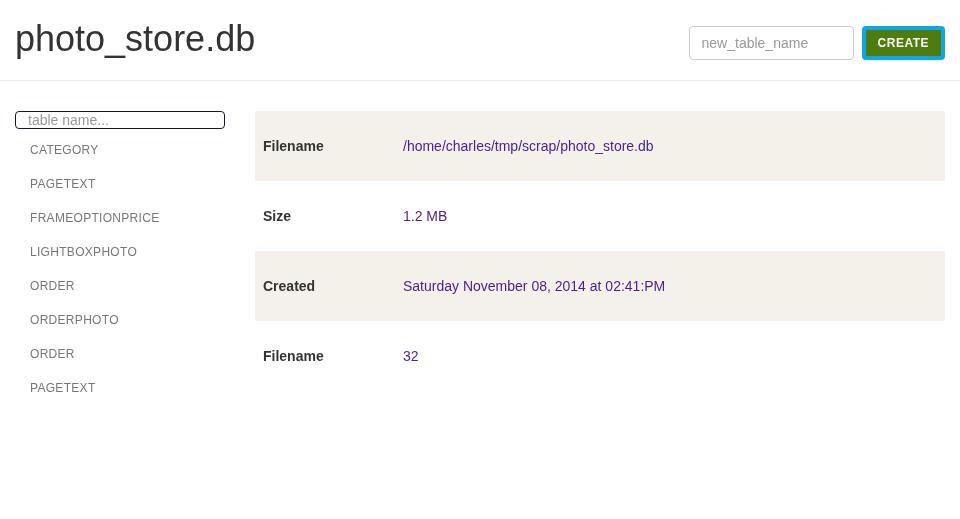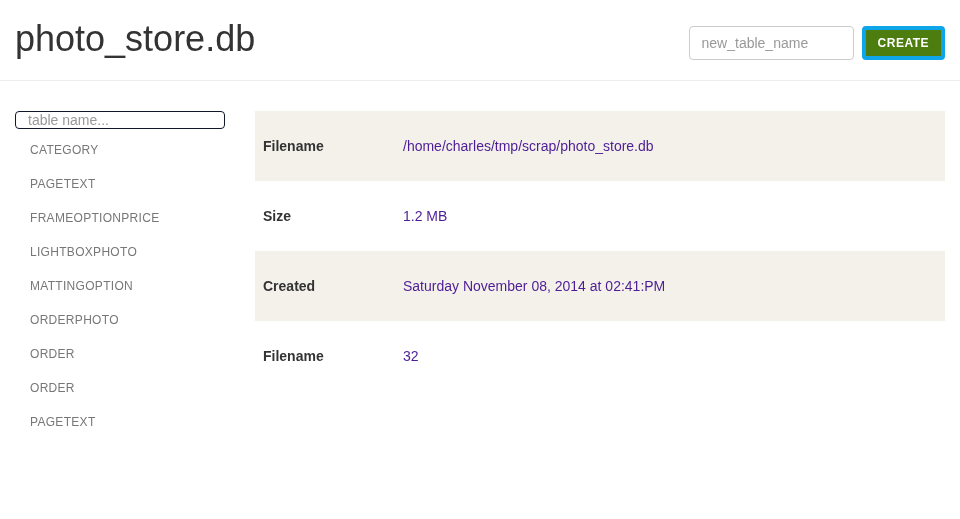--- a/index.html
+++ b/index.html
@@ -35,23 +35,22 @@
 </div>
 
 <div class="container">
   <div class="sidebar">
     <input type="text" class="filter-input" placeholder="table name..." style="">
     <ul class="nav-list">
       <li>CATEGORY</li>
       <li>PAGETEXT</li>
       <li>FRAMEOPTIONPRICE</li>
       <li>LIGHTBOXPHOTO</li>
-      <li>MATTINGOPTION</li>
+      <li>ORDER</li>
       <li>ORDERPHOTO</li>
-      <li>ORDER</li>
       <li>ORDER</li>
       <li>PAGETEXT</li>
 
     </ul>
   </div>
 
   <div class="main">
     <table class="info-table">
       <tbody>
         <tr>

